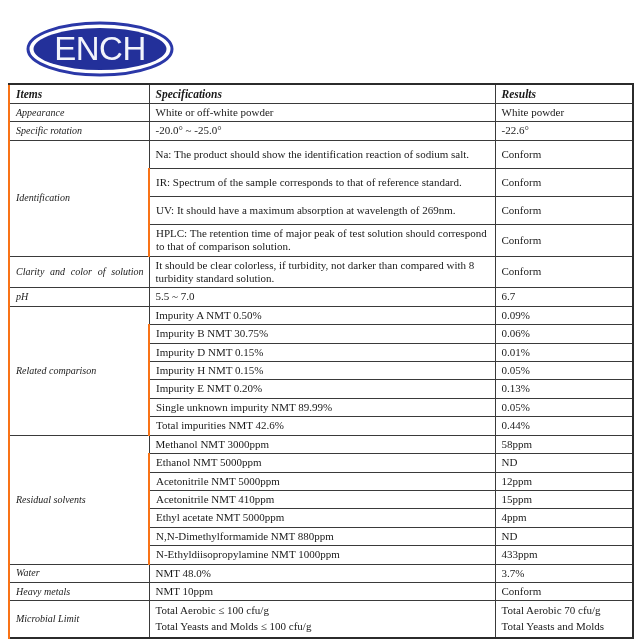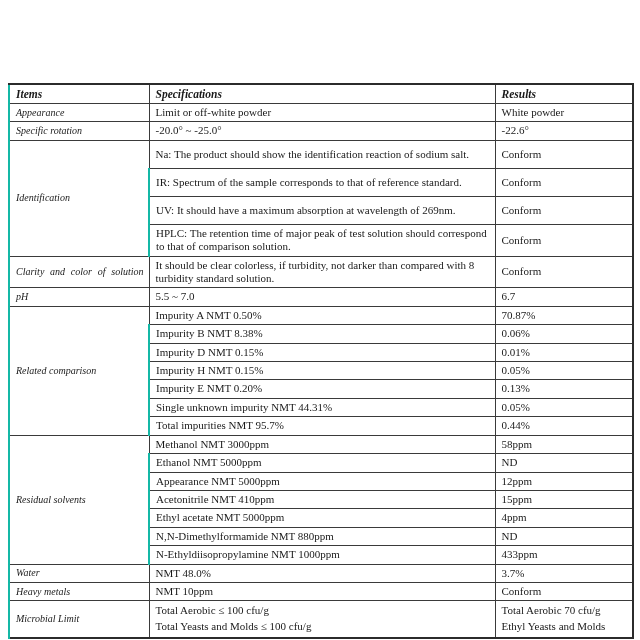--- a/index.html
+++ b/index.html
@@ -51,21 +51,21 @@
     text-align: left;
     font-weight: normal;
     box-sizing: border-box;
     background: #ffffff;
   }
   .coa-table {
     border: 2px solid #2b2b2b;
   }
   
   .coa-table tr:first-child td { border-top: 2px solid #2b2b2b; }
-  .coa-table td:first-child { border-left: 2px solid #14b8a6; }
+  .coa-table td:first-child { border-left: 2px solid #f97316; }
   .coa-table td:last-child  { border-right: 2px solid #2b2b2b; }
 
   col.c-item { width: 140px; }
   col.c-spec { width: 346px; }
   col.c-res  { width: 138px; }
 
   .hdr td {
     font-weight: bold;
     font-style: italic;
     font-size: 11.5px;
@@ -82,38 +82,45 @@
   .spec-just {
     text-align: justify;
   }
   .twoline { line-height: 1.45; }
 </style>
 </head>
 <body>
 
 <div class="page">
 
+  <div class="logo-wrap">
+    <svg class="logo-svg" width="148" height="56" viewBox="0 0 148 56">
+      <ellipse cx="74" cy="28" rx="72" ry="26" fill="none" stroke="#2b38a8" stroke-width="3"></ellipse>
+      <ellipse cx="74" cy="28" rx="66.5" ry="21" fill="#23309a"></ellipse>
+      <text x="74" y="38.5" text-anchor="middle" font-family="'Liberation Sans', sans-serif" font-size="33" font-weight="500" letter-spacing="-0.5" fill="#f2f4fb">ENCH</text>
+    </svg>
+  </div>
 
   <table class="coa-table">
     <colgroup>
       <col class="c-item">
         <col class="c-spec">
         <col class="c-res">
     </colgroup>
     <tbody>
 
       <tr class="hdr">
         <td>Items</td>
         <td>Specifications</td>
         <td>Results</td>
       </tr>
 
       <tr>
         <td class="item-cell">Appearance</td>
-        <td>Limit or off-white powder</td>
+        <td>White or off-white powder</td>
         <td>White powder</td>
       </tr>
 
       <tr>
         <td class="item-cell">Specific rotation</td>
         <td>-20.0° ~ -25.0°</td>
         <td>-22.6°</td>
       </tr>
 
       <tr>
@@ -142,58 +149,58 @@
 
       <tr>
         <td class="item-cell">pH</td>
         <td>5.5 ~ 7.0</td>
         <td>6.7</td>
       </tr>
 
       <tr>
         <td class="item-cell" rowspan="7">Related comparison</td>
         <td>Impurity A NMT 0.50%</td>
-        <td>70.87%</td>
-      </tr>
-      <tr>
-        <td>Impurity B NMT 8.38%</td>
+        <td>0.09%</td>
+      </tr>
+      <tr>
+        <td>Impurity B NMT 30.75%</td>
         <td>0.06%</td>
       </tr>
       <tr>
         <td>Impurity D NMT 0.15%</td>
         <td>0.01%</td>
       </tr>
       <tr>
         <td>Impurity H NMT 0.15%</td>
         <td>0.05%</td>
       </tr>
       <tr>
         <td>Impurity E NMT 0.20%</td>
         <td>0.13%</td>
       </tr>
       <tr>
-        <td>Single unknown impurity NMT 44.31%</td>
+        <td>Single unknown impurity NMT 89.99%</td>
         <td>0.05%</td>
       </tr>
       <tr>
-        <td>Total impurities NMT 95.7%</td>
+        <td>Total impurities NMT 42.6%</td>
         <td>0.44%</td>
       </tr>
 
       <tr>
         <td class="item-cell" rowspan="7">Residual solvents</td>
         <td>Methanol NMT 3000ppm</td>
         <td>58ppm</td>
       </tr>
       <tr>
         <td>Ethanol NMT 5000ppm</td>
         <td>ND</td>
       </tr>
       <tr>
-        <td>Appearance NMT 5000ppm</td>
+        <td>Acetonitrile NMT 5000ppm</td>
         <td>12ppm</td>
       </tr>
       <tr>
         <td>Acetonitrile NMT 410ppm</td>
         <td>15ppm</td>
       </tr>
       <tr>
         <td>Ethyl acetate NMT 5000ppm</td>
         <td>4ppm</td>
       </tr>
@@ -219,20 +226,20 @@
       </tr>
 
       <tr>
         <td class="item-cell">Microbial Limit</td>
         <td class="twoline">
           <div>Total Aerobic ≤ 100 cfu/g</div>
           <div>Total Yeasts and Molds ≤ 100 cfu/g</div>
         </td>
         <td class="twoline">
           <div>Total Aerobic 70 cfu/g</div>
-          <div>Ethyl Yeasts and Molds</div>
+          <div>Total Yeasts and Molds</div>
         </td>
       </tr>
 
     </tbody>
   </table>
 
 </div>
 
 </body></html>

